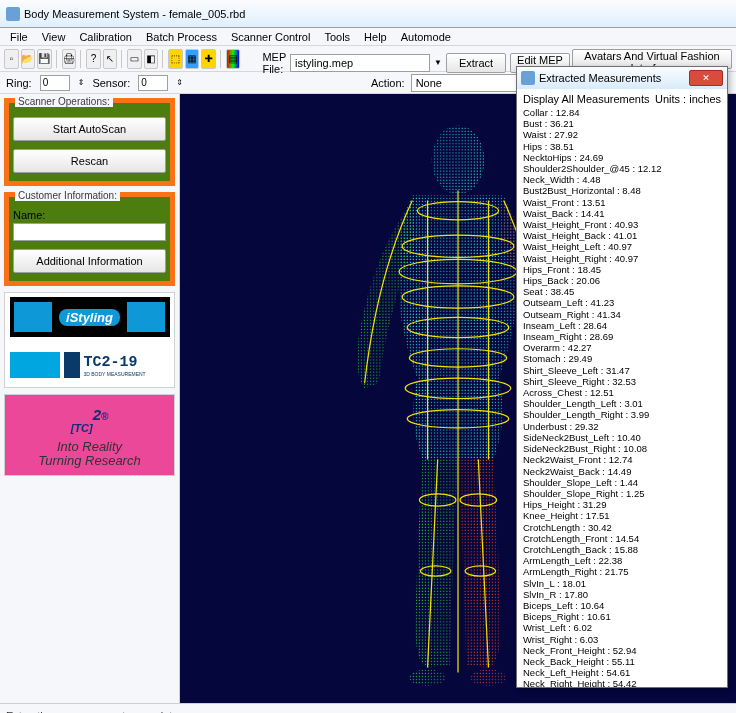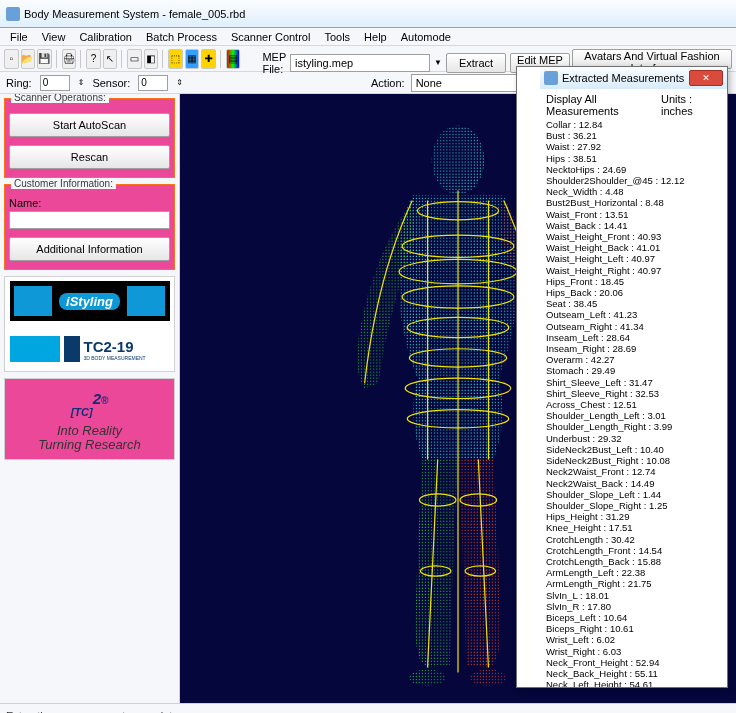--- a/index.html
+++ b/index.html
@@ -22,46 +22,46 @@
   .toolbar .right { margin-left:auto;text-align:center; }
 
   .subbar { height: 22px; background:#f5f7fb; border-bottom:1px solid #d7d7d7; display:flex; align-items:center; padding:0 6px; gap:8px; }
   .spinner { width:30px; height:16px; border:1px solid #9f9f9f; background:#fff; font-size:10px; padding:0 2px; }
   .subbar .mid { margin-left:180px; display:flex; align-items:center; gap:6px; }
   .actsel { width:120px; height:18px; border:1px solid #9f9f9f; background:#fff; padding:0 4px; }
 
   .content { display:flex; height: calc(713px - 22px - 18px - 26px - 22px - 16px); }
 
   .leftpanel { width:180px; background:#f5f7fb; border-right:1px solid #d0d0d0; padding:4px; display:flex; flex-direction:column; gap:6px; overflow:hidden; }
-  .group { border:1px solid #f97316; background:#ec4899; padding:6px 4px 8px; position:relative; }
+  .group { border:5px solid #f97316; background:#4d7c0f; padding:6px 4px 8px; position:relative; }
   .group-title { position:absolute; top:-7px; left:6px; background:#f5f7fb; padding:0 3px; font-size:10px; color:#3a3a3a; }
   .wbtn { display:block; width:100%; height:24px; border:1px solid #9f9f9f; background:linear-gradient(#fff,#e6e6e6); margin-top:8px; font-size:11px; border-radius:2px; }
   .nmfield { width:100%; height:18px; border:1px solid #9f9f9f; background:#fff; margin-top:2px; }
 
   .logos { background:#fff; border:1px solid #d0d0d0; padding:4px; display:flex; flex-direction:column; align-items:center; gap:10px; }
   .logo1 { width:160px; height:40px; display:flex; align-items:center; background:#000; position:relative; }
   .logo1 .bl { width:38px; height:30px; background:#0f98d8; margin-left:4px; }
   .logo1 .ib { background:#0f98d8; color:#fff; font-style:italic; font-weight:bold; font-size:13px; padding:1px 7px; border-radius:8px; margin:0 auto; }
   .logo1 .br { width:38px; height:30px; background:#0f98d8; margin-right:4px; }
   .logo2 { width:160px; height:36px; display:flex; align-items:center; }
   .logo2 .sq1 { width:50px; height:26px; background:#00a6e0; }
   .logo2 .sq2 { width:16px; height:26px; background:#0a3a6a; margin-left:4px; }
-  .logo2 .txt { color:#0a3a6a; font-weight:bold; font-size:15px; margin-left:4px; }
+  .logo2 .txt { color:#0a3a6a; font-weight:bold; font-size:15px; margin-left:4px;font-family:Liberation Mono, monospace; }
   .logo3wrap { background:#ec4899; border:1px solid #d0d0d0; padding:6px; text-align:center; }
   .tc2 { font-size:34px; font-weight:bold; color:#0d2e78; font-style:italic; }
   .tc2 sup { font-size:15px; }
   .tag { font-size:13px; font-style:italic; color:#333; line-height:1.1; }
 
   .viewport { flex:1; background:#04063c; position:relative; overflow:hidden; }
   .body-svg { width:100%; height:100%; }
 
   .statusbar { height:16px; background:#f5f7fb; border-top:1px solid #d0d0d0; padding:12px 6px; font-size:10px; display:flex; align-items:center; color:#333; }
 
   
-  .popup { position:absolute; top:66px; right:8px; width:212px; height:622px; background:#fff; border:1px solid #707070; box-shadow:2px 2px 6px rgba(0,0,0,.25); display:flex; flex-direction:column;padding-left:23px; }
+  .popup { position:absolute; top:66px; right:8px; width:212px; height:622px; background:#fff; border:1px solid #707070; box-shadow:2px 2px 6px rgba(0,0,0,.25); display:flex; flex-direction:column; }
   .popup-title { height:22px; background:linear-gradient(#fafdff,#d8ebfb); display:flex; align-items:center; padding:0 4px; font-size:11px; }
   .popup-title .picon { width:14px; height:14px; background:#6aa0d8; border-radius:2px; margin-right:4px; }
   .popup-title .close { width:34px; height:16px; background:#d94c3d; border:1px solid #a12f22; color:#fff; display:flex; align-items:center; justify-content:center; font-size:9px; border-radius:2px; margin-left:auto; }
   .popup-body { flex:1; overflow:auto; padding:4px 6px; }
   .popup-header { display:flex; justify-content:space-between; font-size:10px; margin-bottom:2px; }
   .m-row { font-size:9.5px; line-height:1.18; white-space:nowrap; color:#000; }
 
   .popup-body::-webkit-scrollbar { width:14px; }
   .popup-body::-webkit-scrollbar-track { background:#f0f0f0; border-left:1px solid #d0d0d0; }
   .popup-body::-webkit-scrollbar-thumb { background:#c3c3c3; border:1px solid #9f9f9f; }

